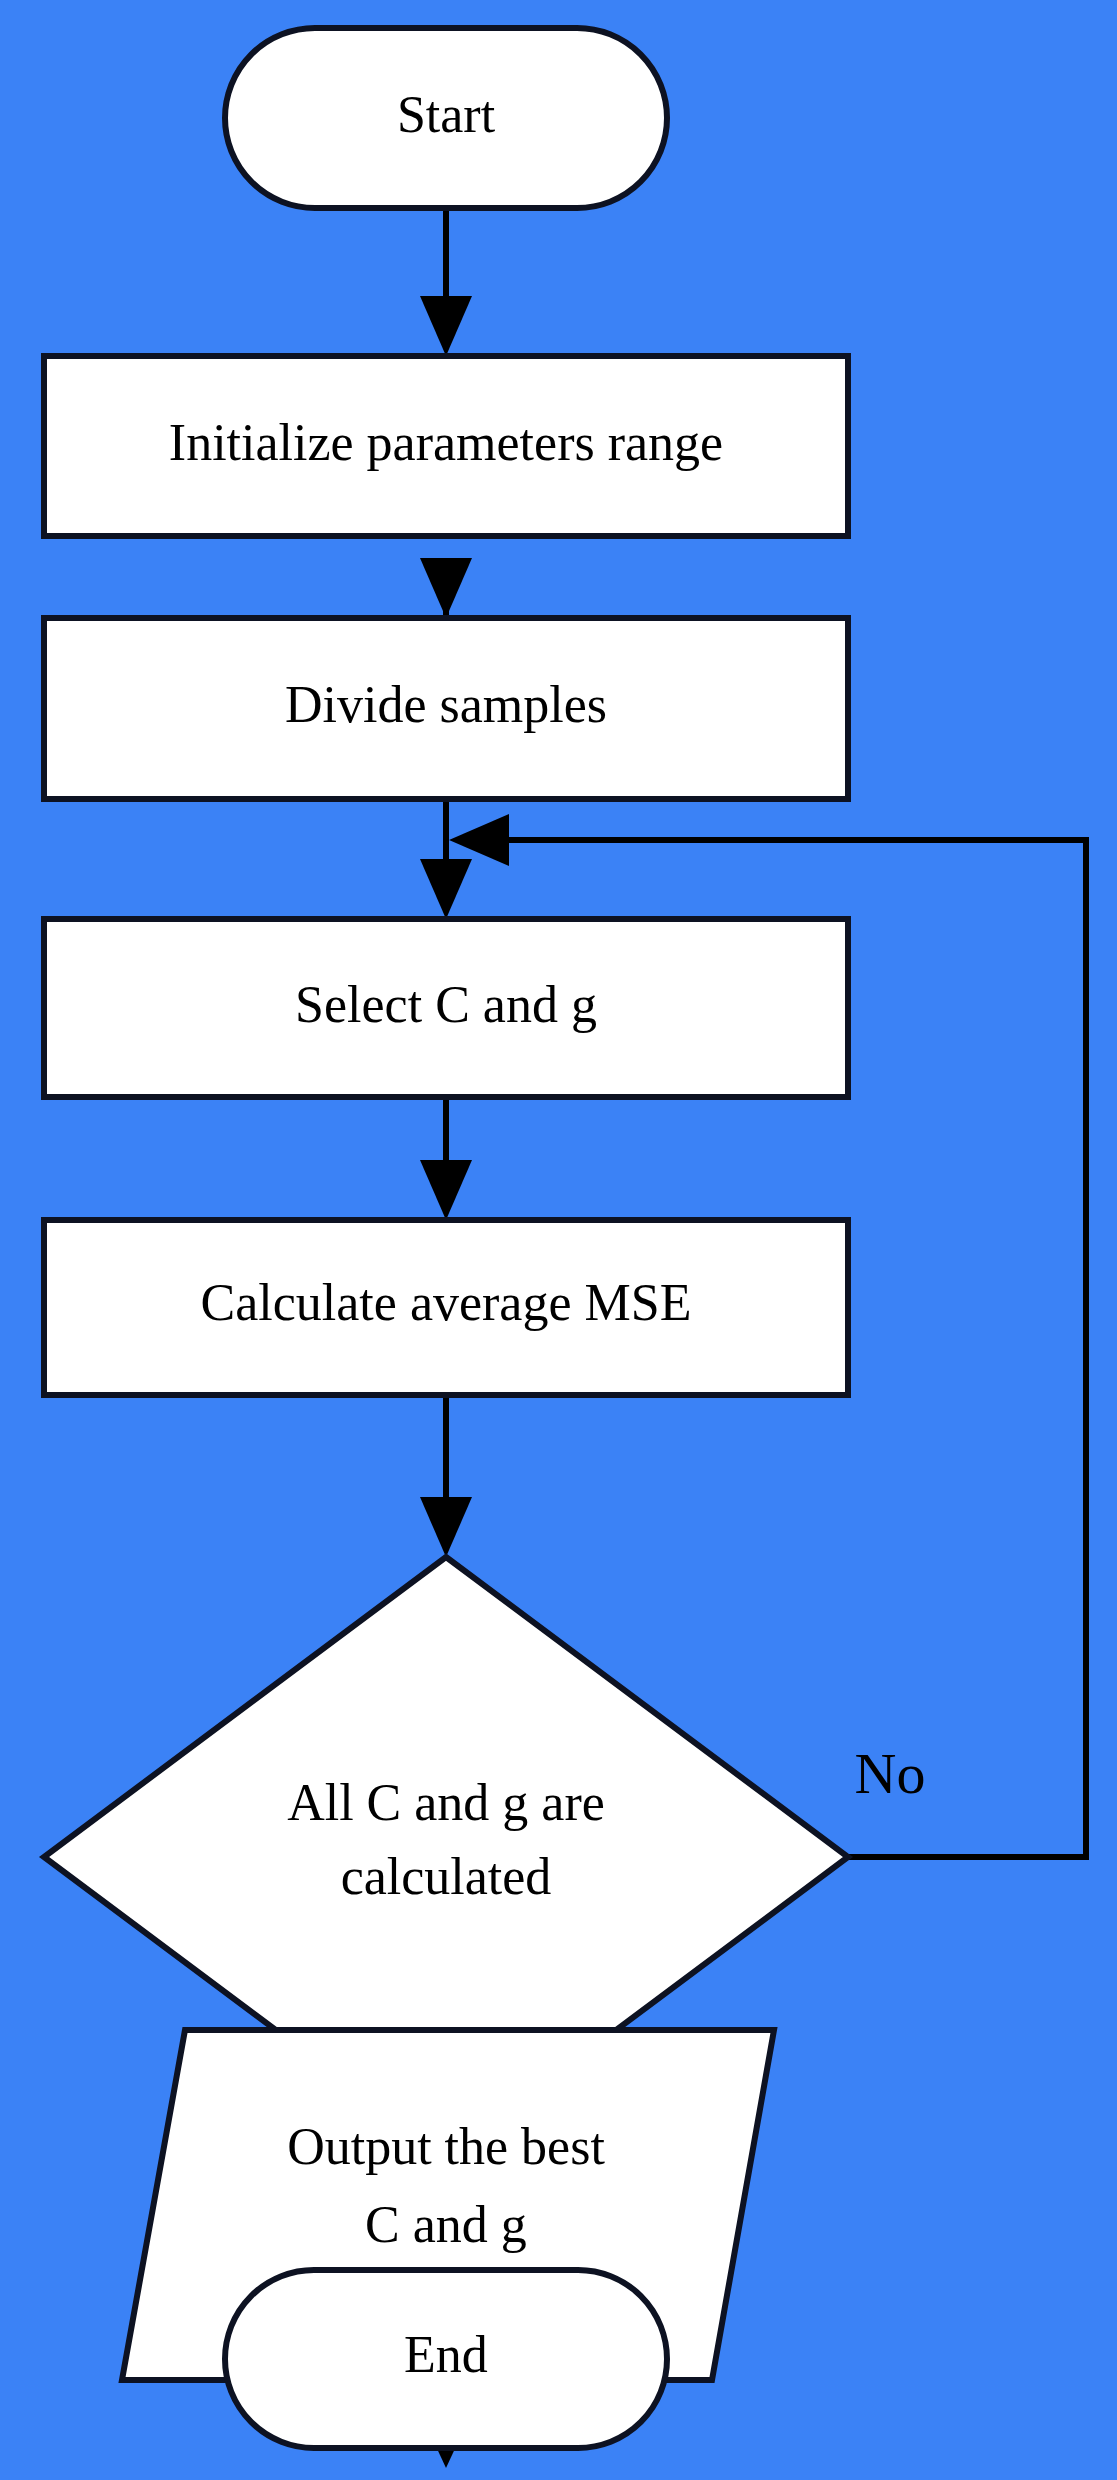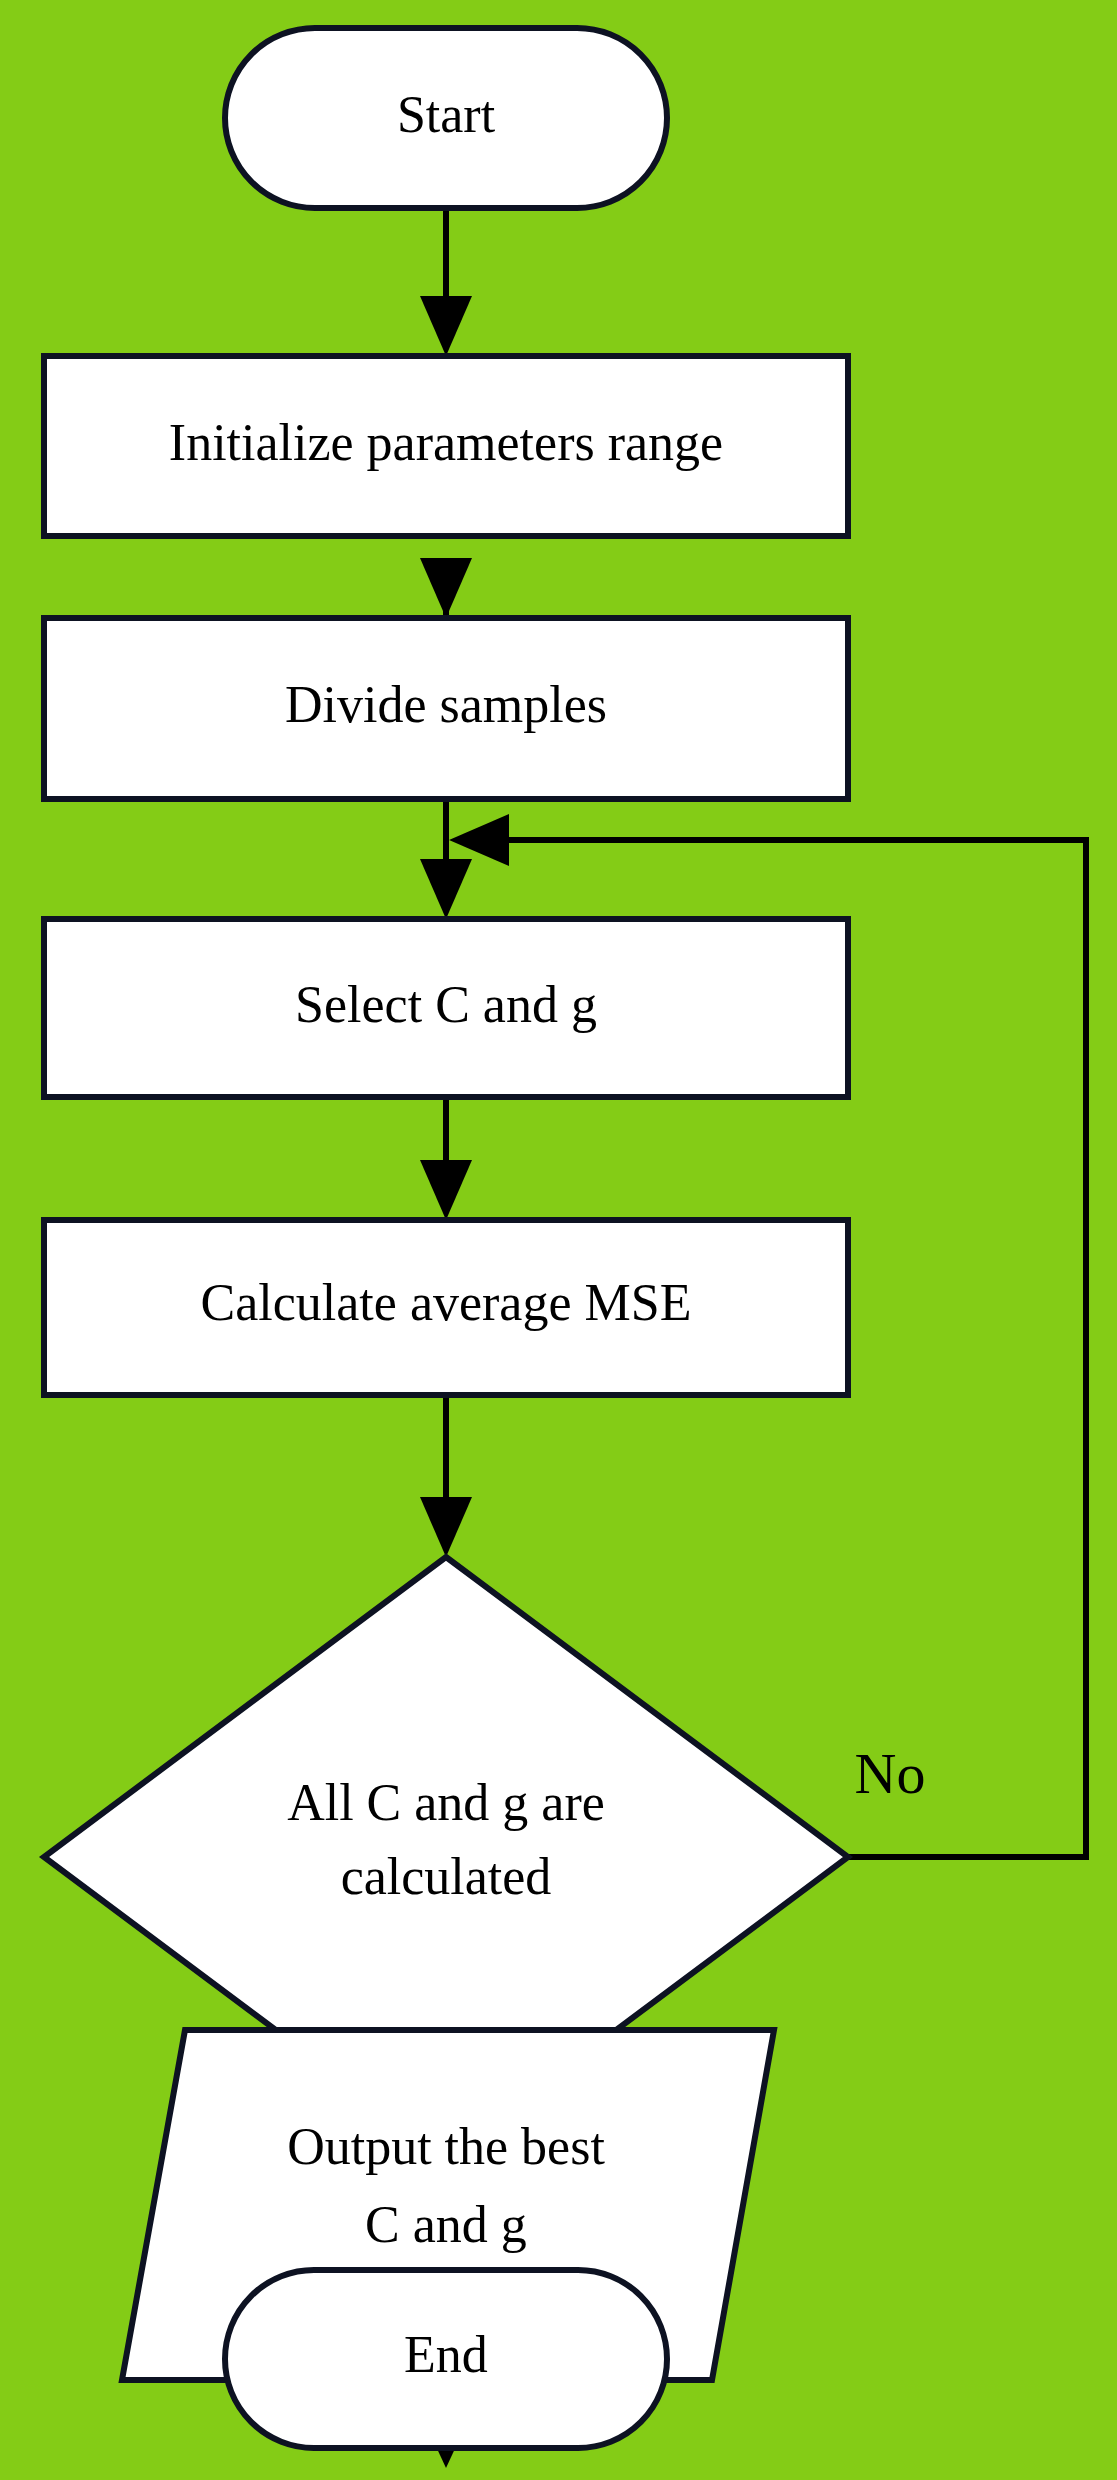--- a/index.html
+++ b/index.html
@@ -10,21 +10,21 @@
   body {
     width: 1117px;
     height: 2480px;
     overflow: hidden;
     font-family: "Liberation Serif", "DejaVu Serif", serif;
   }
   #flowchart-root {
     position: relative;
     width: 1117px;
     height: 2480px;
-    background: #84cc16;
+    background: #3b82f6;
   }
   svg.chart {
     display: block;
     width: 1117px;
     height: 2480px;
   }
   .shape {
     fill: #ffffff;
     stroke: #0d1222;
     stroke-width: 6;

